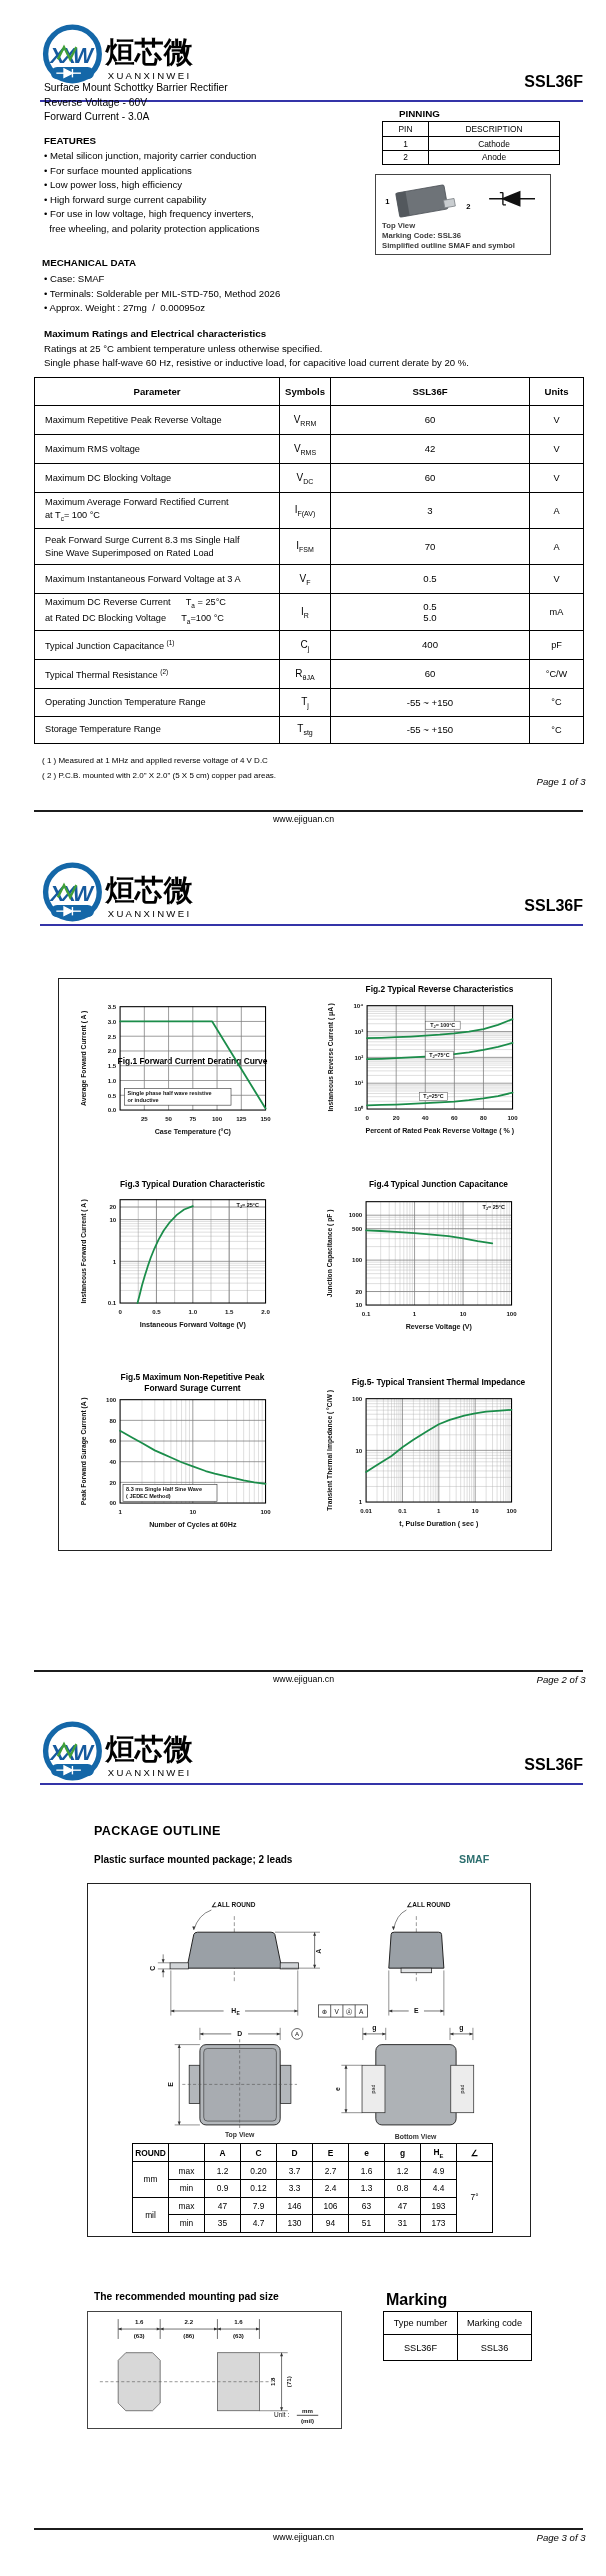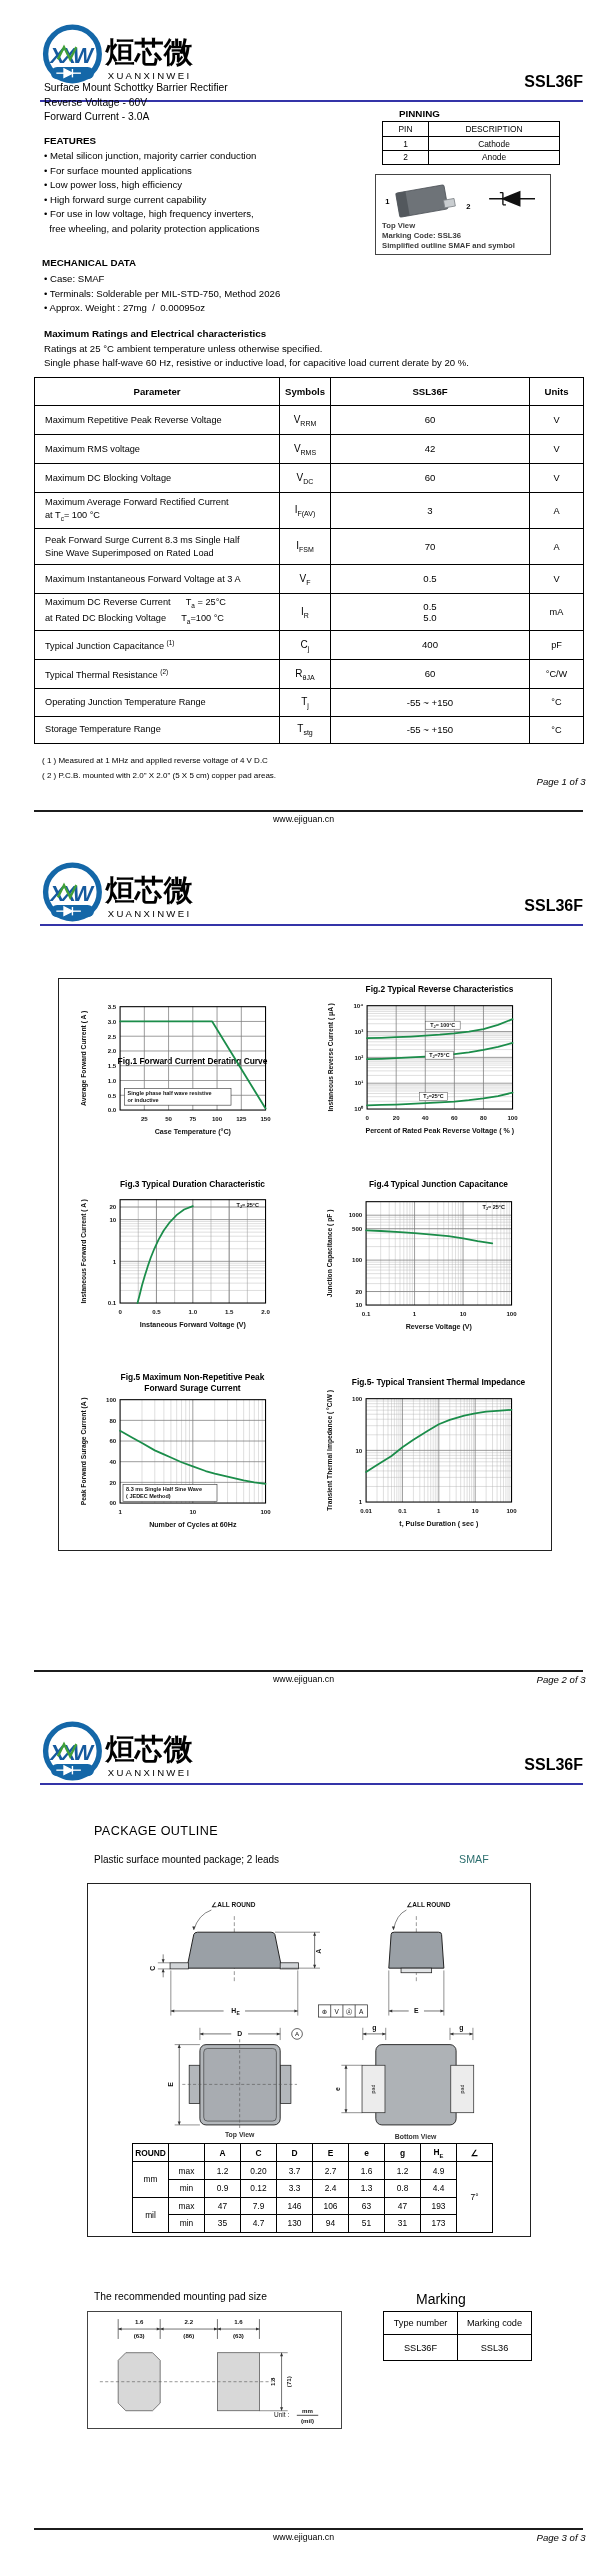--- a/index.html
+++ b/index.html
@@ -1,19 +1,19 @@
 <!DOCTYPE html>
 <html style="font-size:12.2px"><head>
 <meta charset="utf-8">
 <style>
   html,body{margin:0;padding:0;background:#fff;}
   body{font-family:"Liberation Sans", sans-serif; color:#000;}
   #canvas{position:relative;width:607px;height:2576px;background:#fff;overflow:hidden;}
   .abs{position:absolute;}
-  .b{font-weight:normal;text-align:center;}
+  .b{font-weight:bold;text-align:center;}
   .rule-navy{height:2.3px;background:#3434a8;}
   .rule-dark{height:2.3px;background:#1c1c1c;}
   .desc{font-size:10.3px;line-height:14.5px;}
   .small-list{font-size:9.6px;line-height:14.5px;white-space:pre-wrap;}
   .sec-title{font-size:9.8px;font-weight:bold;}
   .partnum{font-size:16px;font-weight:bold;text-align:right;}
   .figtitle{font-size:8.4px;font-weight:bold;text-align:center;width:237px;}
   .footer-url{font-size:8.8px;text-align:center;width:607px;}
   .footer-page{font-size:9.6px;font-style:italic;text-align:right;width:153px;}
   table{border-collapse:collapse;position:absolute;table-layout:fixed;background:#fff;}
@@ -753,21 +753,21 @@
           <td>130</td>
           <td>94</td>
           <td>51</td>
           <td>31</td>
           <td>173</td>
         </tr>
       </tbody>
     </table>
 
   <div class="abs b" style="left:94px;top:2291px;font-size:10.3px;">The recommended mounting pad size</div>
-  <div class="abs b" style="left:386px;top:2291px;font-size:14px;margin-left:30px;">Marking</div>
+  <div class="abs b" style="left:386px;top:2291px;font-size:16px;">Marking</div>
 
   <div class="abs pkgbox" style="left:87px;top:2311px;width:253px;height:116px;"></div>
   <svg class="abs" id="pad-svg" style="left:89px;top:2313px;" width="250" height="113" viewBox="0 0 327 148">
       <line x1="38" y1="8" x2="38" y2="34" stroke="#333" stroke-width="0.9"></line>
       <line x1="93" y1="8" x2="93" y2="34" stroke="#333" stroke-width="0.9"></line>
       <line x1="168" y1="8" x2="168" y2="34" stroke="#333" stroke-width="0.9"></line>
       <line x1="223" y1="8" x2="223" y2="34" stroke="#333" stroke-width="0.9"></line>
       <line x1="38" y1="21" x2="93" y2="21" stroke="#333" stroke-width="0.9"></line>
       <polygon points="38,21 42.5,19 42.5,23" fill="#333"></polygon>
       <polygon points="93,21 88.5,19 88.5,23" fill="#333"></polygon>

